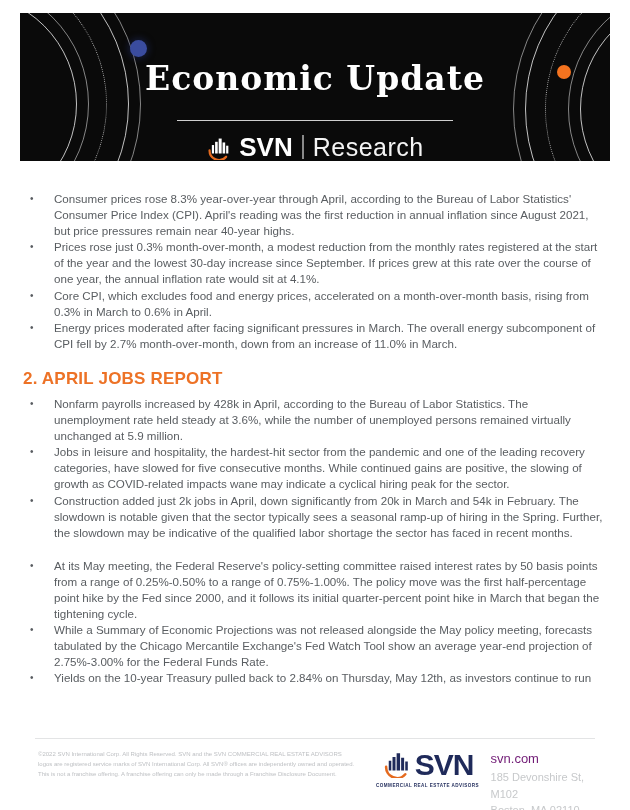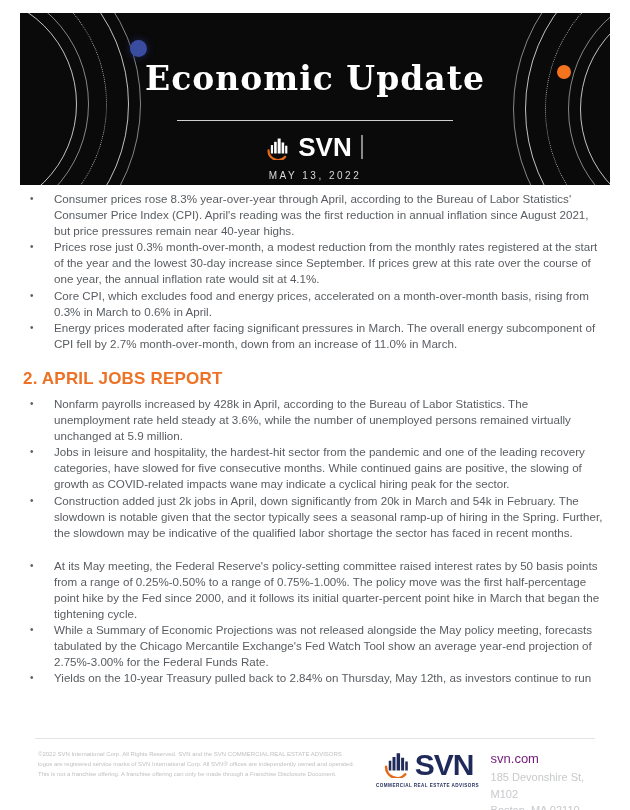--- a/index.html
+++ b/index.html
@@ -6,21 +6,21 @@
   body{
     width:630px;height:810px;
     background:#ffffff;
     font-family:"Liberation Sans",sans-serif;
     position:relative;
     overflow:hidden;
   }
 
   
   .hdr{
-    position:absolute;left:20px;top:13px;width:590px;height:172px;
+    position:absolute;left:20px;top:13px;width:590px;height:148px;
     background:#0a0a0a;overflow:hidden;
   }
   .ring{position:absolute;border-radius:50%;pointer-events:none;}
   .ring.solid{border:1px solid rgba(255,255,255,.75);}
   .ring.faint{border:1px solid rgba(255,255,255,.5);}
   .ring.dotted{border:1px dotted rgba(255,255,255,.65);}
   .dot{position:absolute;border-radius:50%;}
   .dot-blue{width:17px;height:17px;left:110px;top:27px;background:#3a4c9f;box-shadow:0 0 6px 2px rgba(30,40,90,.55);}
   .dot-orange{width:14px;height:14px;left:537px;top:52px;background:#f4731f;}
 
@@ -125,20 +125,21 @@
         <path d="M 31 35 A 14.5 14.5 0 0 1 5.5 25" fill="none" stroke="#e56a1e" stroke-width="3.4" stroke-linecap="round"></path>
         <rect x="9" y="17" width="3.4" height="13" fill="#ffffff"></rect>
         <rect x="14" y="12" width="4" height="18" fill="#ffffff"></rect>
         <rect x="19.5" y="7" width="4.6" height="23" fill="#ffffff"></rect>
         <rect x="25.5" y="13" width="4" height="17" fill="#ffffff"></rect>
         <rect x="31" y="18" width="3.4" height="12" fill="#ffffff"></rect>
       </svg>
     </span>
     <span class="logo-svn">SVN</span>
     <span class="logo-sep"></span>
+    <span class="logo-research">Research</span>
   </div>
 
   <div class="hdr-date">MAY 13, 2022</div>
 </div>
 
 <div class="doc">
 
   <div class="sec">
     <ul class="blts">
       <li>

